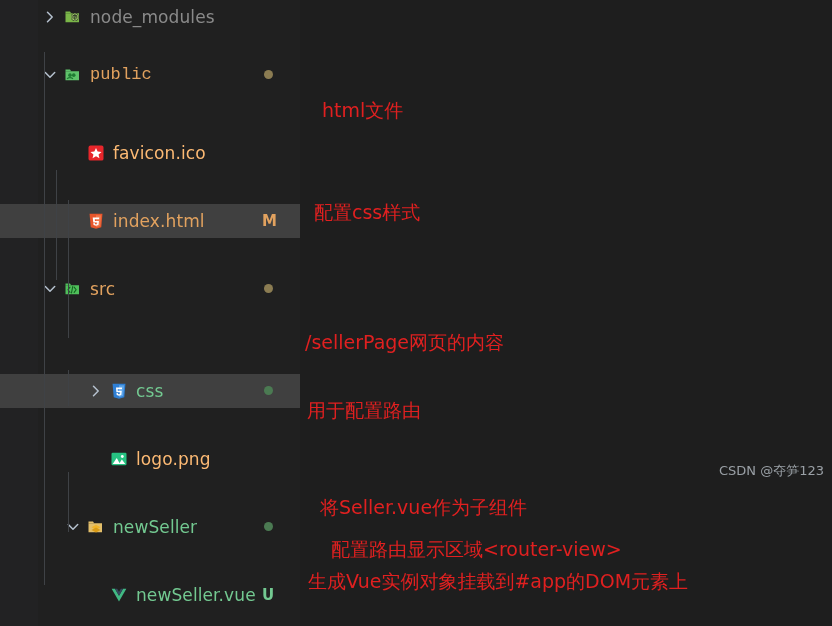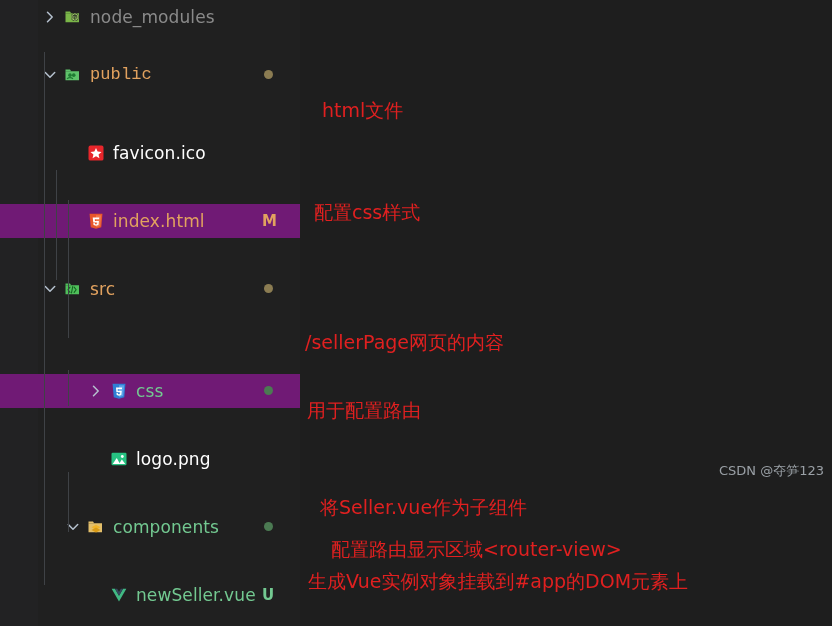--- a/index.html
+++ b/index.html
@@ -35,21 +35,21 @@
   .rows { position: absolute; left: 0; top: 0; width: 300px; }
 
   .row {
     position: relative;
     height: 34px;
     display: flex;
     align-items: center;
     box-sizing: border-box;
     white-space: nowrap;
   }
-  .row.sel { background: #701a75; }
+  .row.sel { background: #404040; }
 
   .twisty {
     position: absolute;
     width: 16px; height: 16px;
     display: block;
   }
   .twisty svg { display:block; }
 
   .icon {
     position: absolute;
@@ -82,21 +82,21 @@
 
   
   .guide {
     position: absolute;
     width: 1px;
     background: #3f4246;
   }
 
   
   .c-gray   { color: #8a8a8a; }
-  .c-white  { color: #ffffff; text-align: right; }
+  .c-white  { color: #fdba74; text-align: right; }
   .c-orange { color: #e2a25f; }
   .c-green  { color: #73c991; }
   .d-tan    { background: #8b7c52; }
   .d-green  { background: #4b7a52; }
 
   
   #editor {
     position: absolute;
     left: 300px; top: 0;
     width: 532px; height: 486px;
@@ -248,21 +248,21 @@
           </svg>
         </span>
         <span class="icon" style="left: 87px; top: 8px;">
           <svg viewBox="0 0 24 24" width="18" height="18">
       <path d="M2 7 L2 19 L20 19 L20 7 Z" fill="#e3bf6b"></path>
       <path d="M2 7 L2 4.5 L8 4.5 L9.6 7 Z" fill="#e3bf6b"></path>
       <path d="M12 9 L18 12.4 L12 15.8 L6 12.4 Z" fill="#f0b429"></path>
       <path d="M12 12.6 L18 16 L12 19.4 L6 16 Z" fill="#d99b16"></path>
     </svg>
         </span>
-        <span class="label c-green" style="left: 113px;">components</span>
+        <span class="label c-green" style="left: 113px;">newSeller</span>
         <span class="dot d-green"></span>
       </div>
       <div class="row" style="top: 306px;">
         <span class="icon" style="left: 110px; top: 8px;">
           <svg viewBox="0 0 24 24" width="18" height="18">
       <path d="M2.2 3.6 L6.6 3.6 L12 13 L17.4 3.6 L21.8 3.6 L12 20.6 Z" fill="#41b883"></path>
       <path d="M6.6 3.6 L9.6 3.6 L12 7.8 L14.4 3.6 L17.4 3.6 L12 13 Z" fill="#35495e"></path>
     </svg>
         </span>
         <span class="label c-green" style="left: 136px;">newSeller.vue</span>

